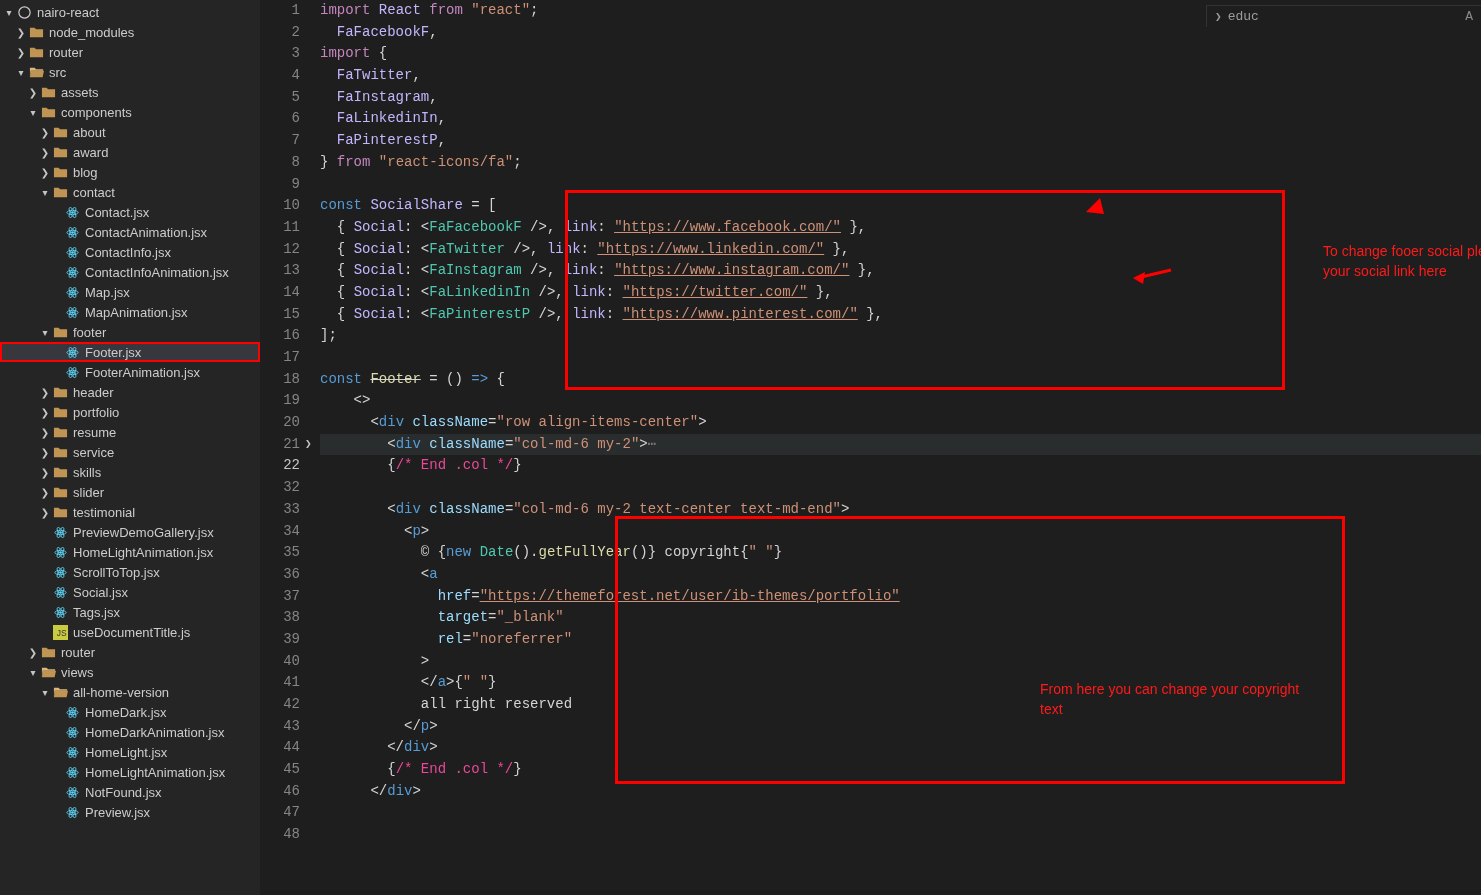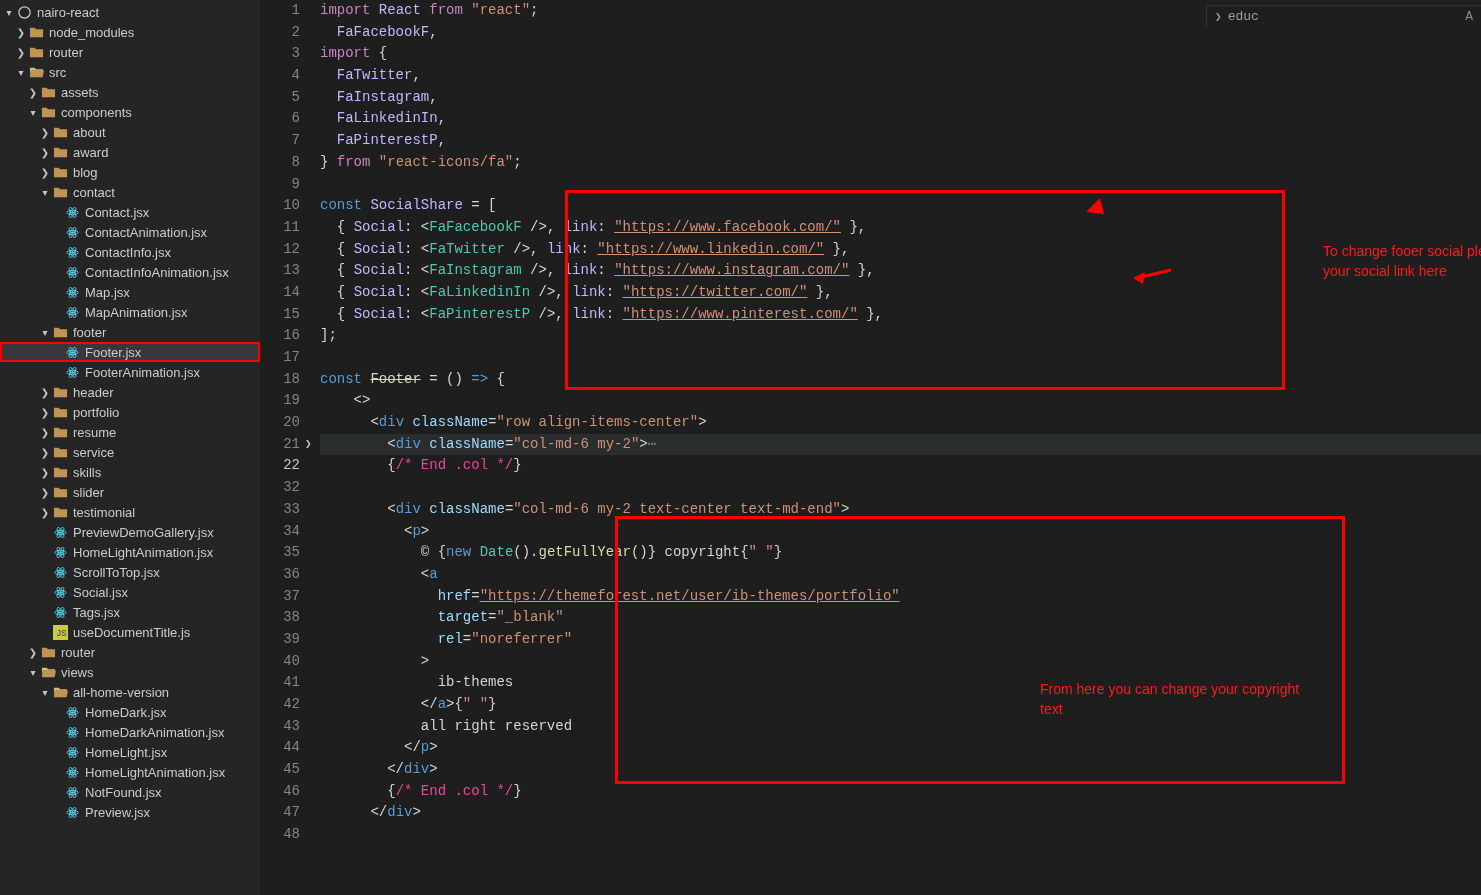--- a/index.html
+++ b/index.html
@@ -659,21 +659,20 @@
 <div class="line">        <span class="pn">{</span><span class="cm">/* End .col */</span><span class="pn">}</span></div>
 <div class="line"></div>
 <div class="line">        <span class="pn">&lt;</span><span class="kw">div</span> <span class="attr">className</span><span class="pn">=</span><span class="st">"col-md-6 my-2 text-center text-md-end"</span><span class="pn">&gt;</span></div>
 <div class="line">          <span class="pn">&lt;</span><span class="kw">p</span><span class="pn">&gt;</span></div>
 <div class="line">            <span class="pn">© </span><span class="pn">{</span><span class="kw">new</span> <span class="cl">Date</span><span class="pn">().</span><span class="fn">getFullYear</span><span class="pn">()}</span><span class="pn"> copyright</span><span class="pn">{</span><span class="st">" "</span><span class="pn">}</span></div>
 <div class="line">            <span class="pn">&lt;</span><span class="kw">a</span></div>
 <div class="line">              <span class="attr">href</span><span class="pn">=</span><span class="st"><u>"https://themeforest.net/user/ib-themes/portfolio"</u></span></div>
 <div class="line">              <span class="attr">target</span><span class="pn">=</span><span class="st">"_blank"</span></div>
 <div class="line">              <span class="attr">rel</span><span class="pn">=</span><span class="st">"noreferrer"</span></div>
 <div class="line">            <span class="pn">&gt;</span></div>
-<div class="line">              <span class="pn">ib-themes</span></div>
 <div class="line">            <span class="pn">&lt;/</span><span class="kw">a</span><span class="pn">&gt;{</span><span class="st">" "</span><span class="pn">}</span></div>
 <div class="line">            <span class="pn">all right reserved</span></div>
 <div class="line">          <span class="pn">&lt;/</span><span class="kw">p</span><span class="pn">&gt;</span></div>
 <div class="line">        <span class="pn">&lt;/</span><span class="kw">div</span><span class="pn">&gt;</span></div>
 <div class="line">        <span class="pn">{</span><span class="cm">/* End .col */</span><span class="pn">}</span></div>
 <div class="line">      <span class="pn">&lt;/</span><span class="kw">div</span><span class="pn">&gt;</span></div>
     </div>
   </div>
 
   <div class="redbox redbox1"></div>

